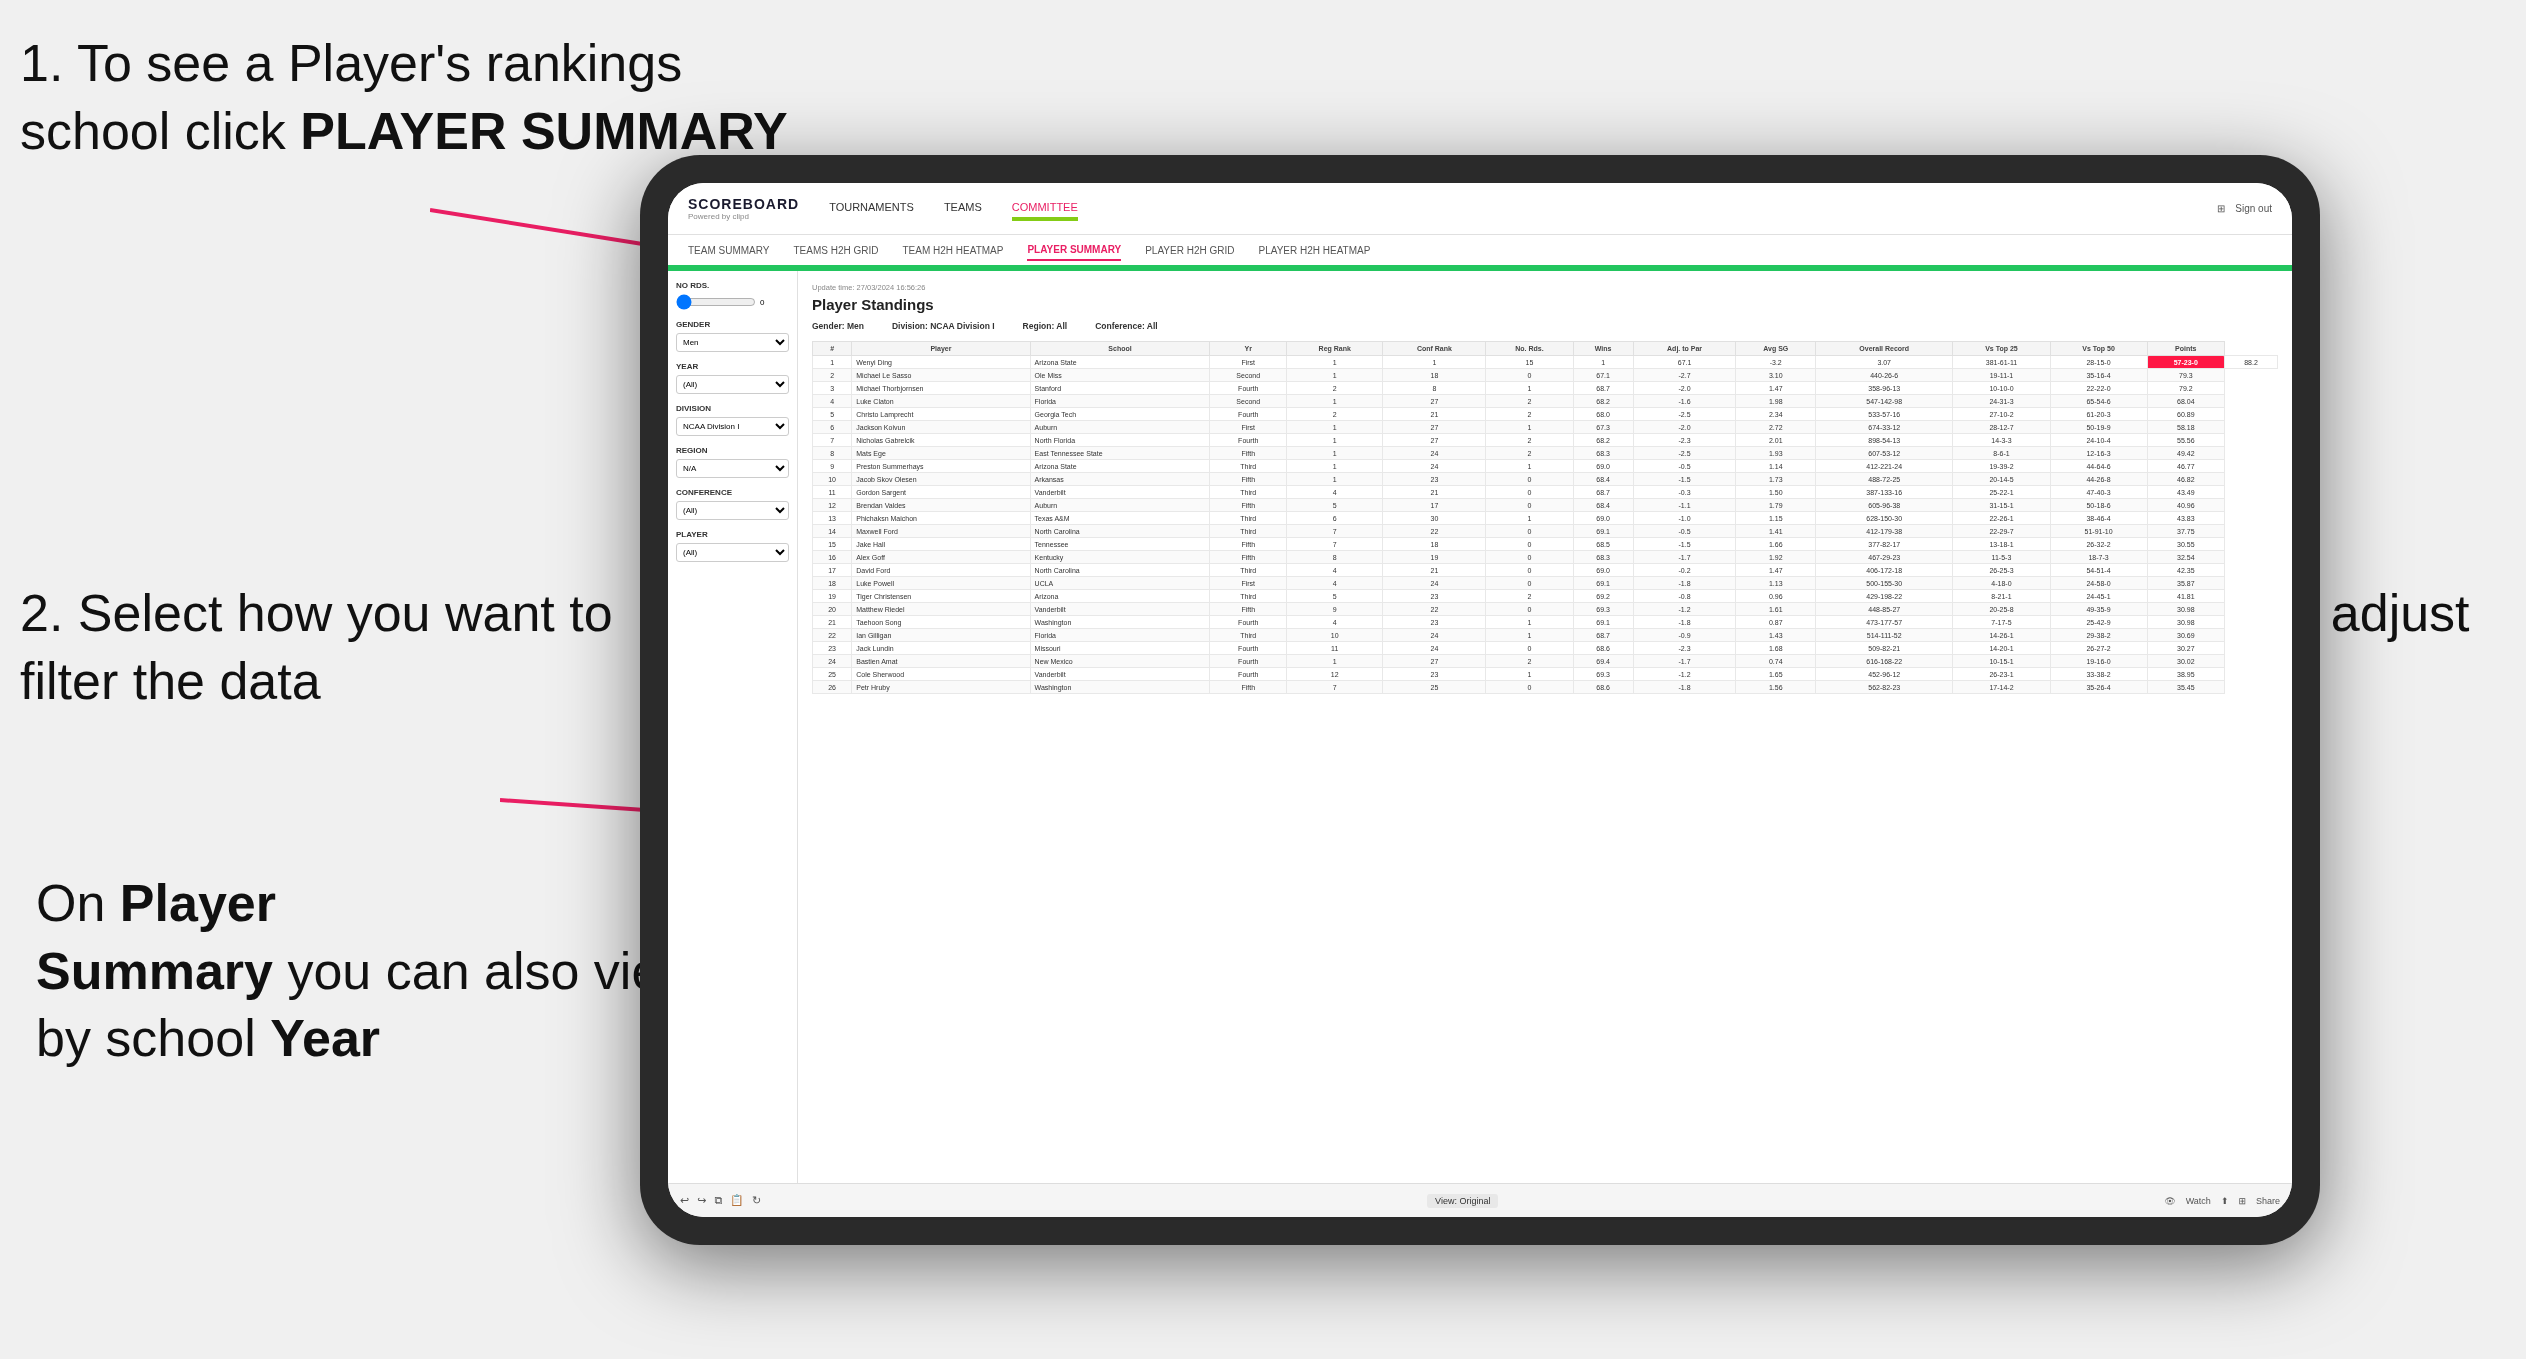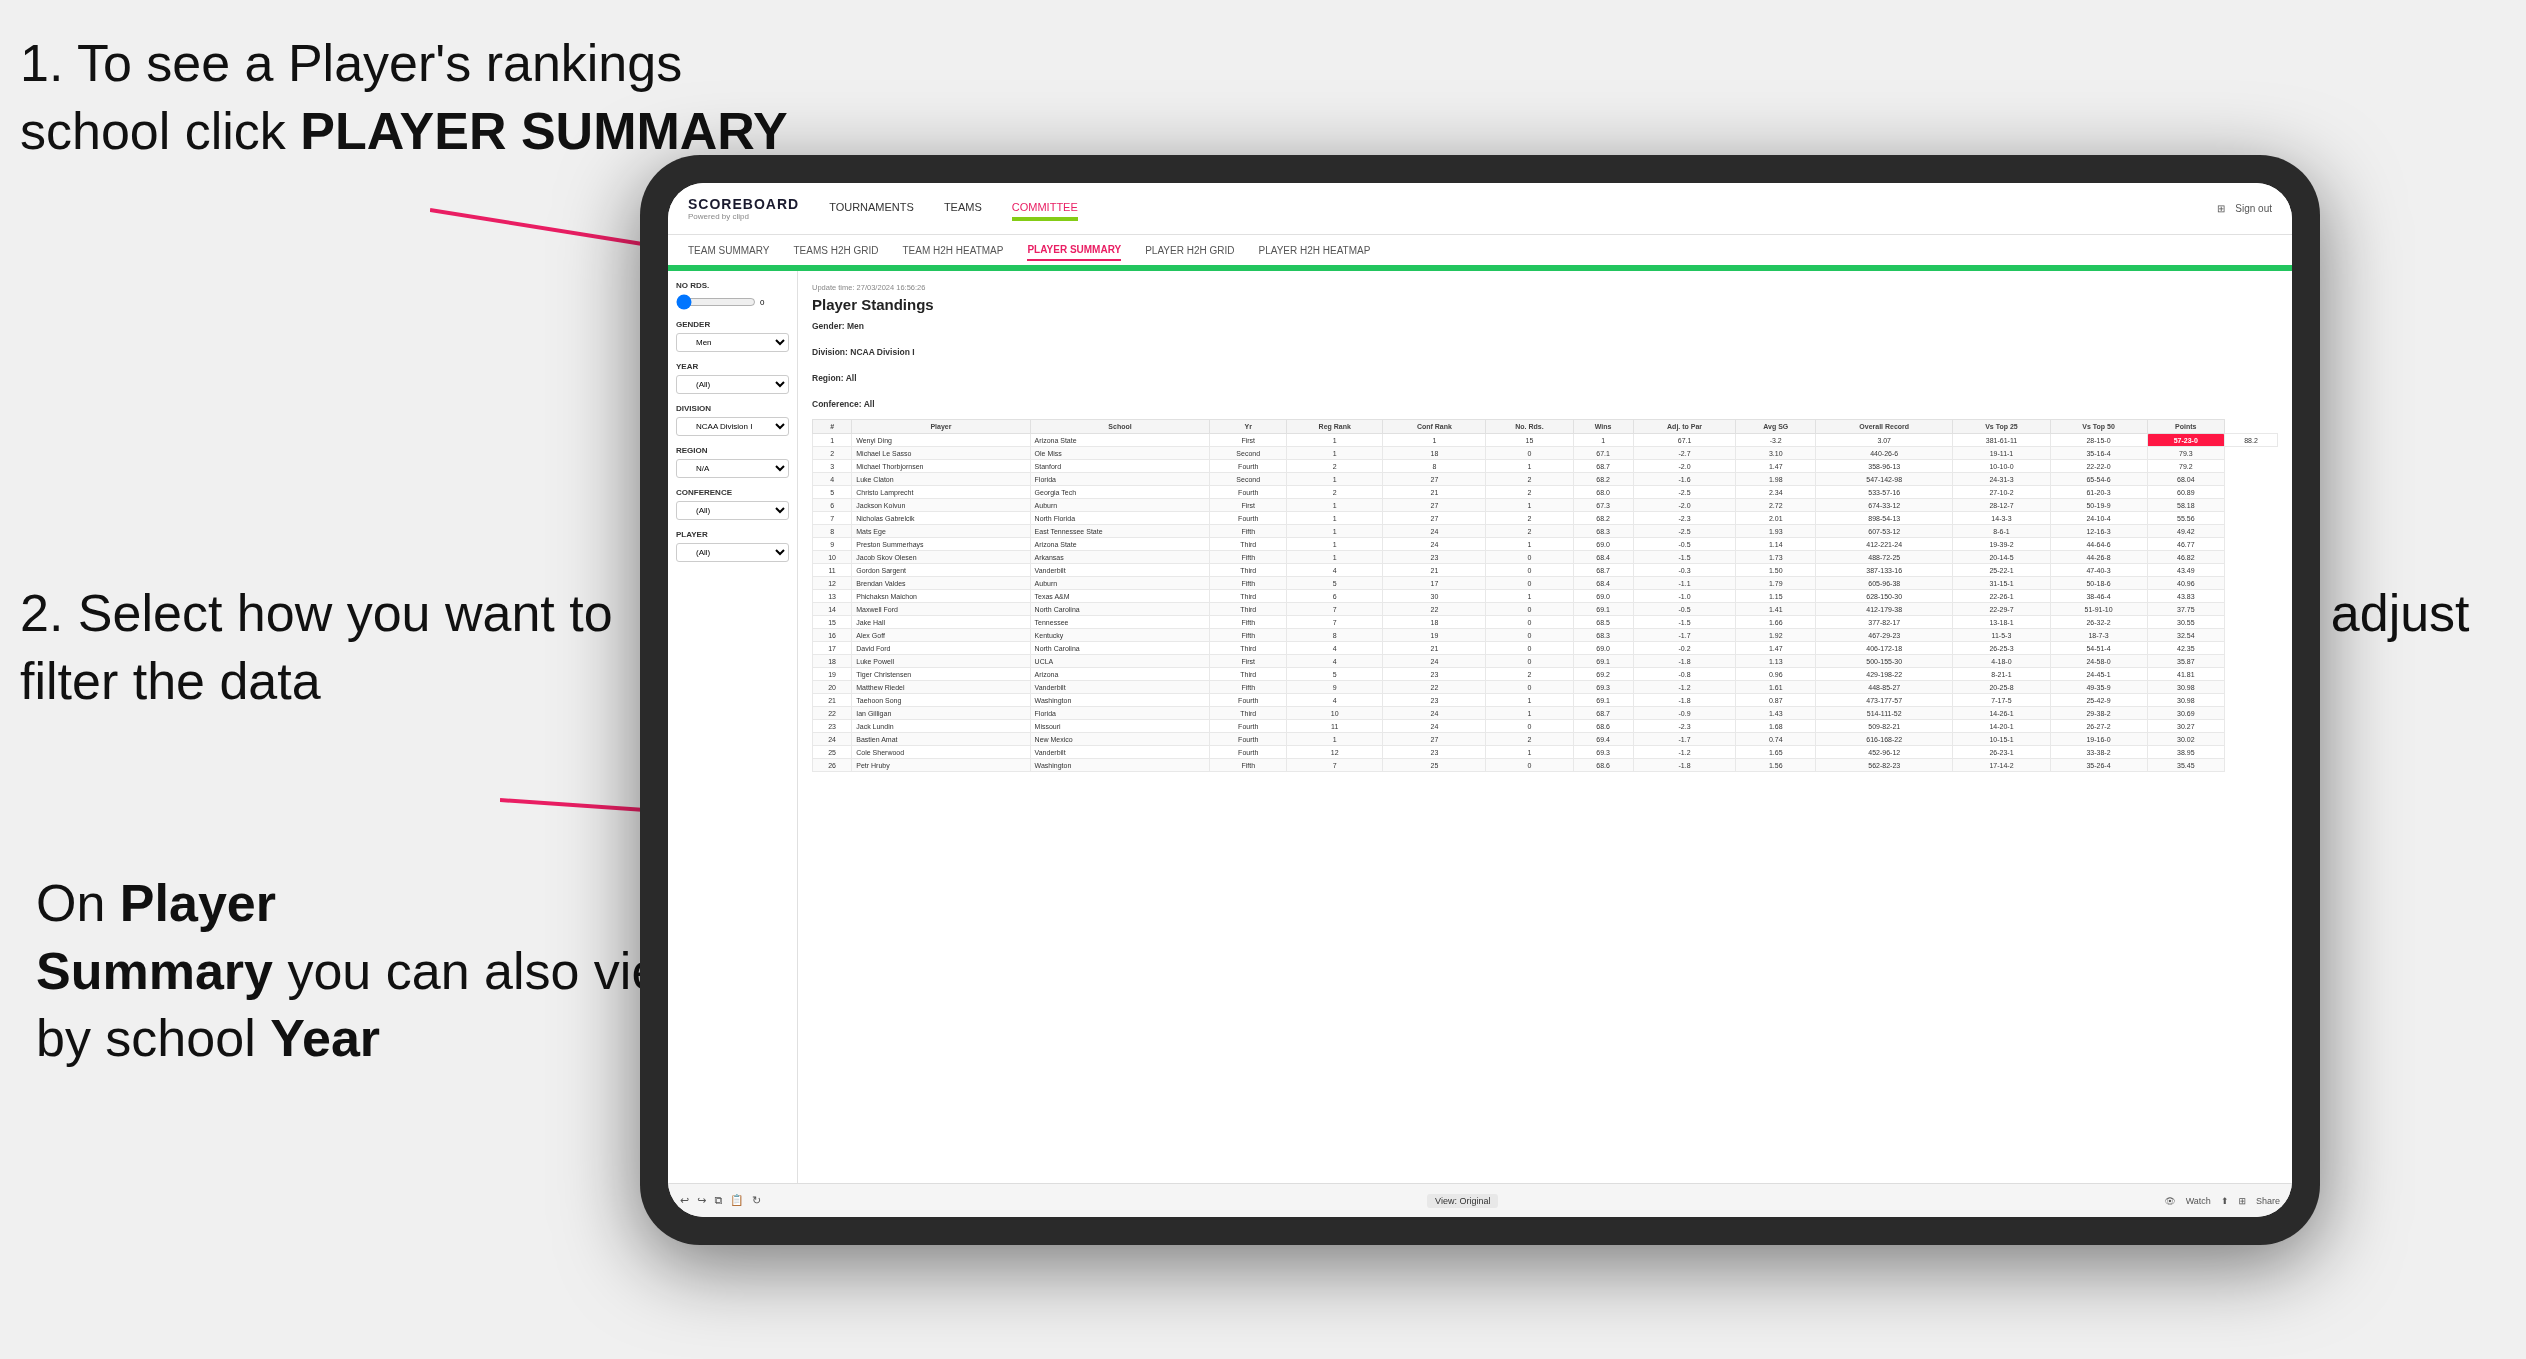--- a/index.html
+++ b/index.html
@@ -196,21 +196,21 @@
     .sidebar-label {
       font-size: 8px;
       font-weight: 700;
       color: #333;
       margin-bottom: 4px;
       text-transform: uppercase;
     }
     .sidebar-control {
       width: 100%;
       font-size: 8px;
-      padding: 3px 15px;
+      padding: 3px 2px;
       border: 1px solid #ccc;
       border-radius: 3px;
       background: #fff;
     }
     .sidebar-slider-container {
       display: flex;
       align-items: center;
       gap: 4px;
     }
     .sidebar-slider { width: 80px; }
@@ -228,26 +228,25 @@
       margin-bottom: 4px;
     }
     .section-title {
       font-size: 15px;
       font-weight: 700;
       color: #222;
       margin-bottom: 8px;
     }
     .filters-row {
       display: flex;
-      gap: 16px;
+      gap: 28px;
       font-size: 8.5px;
       color: #333;
       margin-bottom: 10px;
       flex-wrap: wrap;
-      flex-direction: column;
     }
     .filter-item { display: flex; gap: 4px; align-items: center; }
     .filter-item span { font-weight: 600; }
 
     
     .data-table {
       width: 100%;
       border-collapse: collapse;
       font-size: 7.5px;
     }

